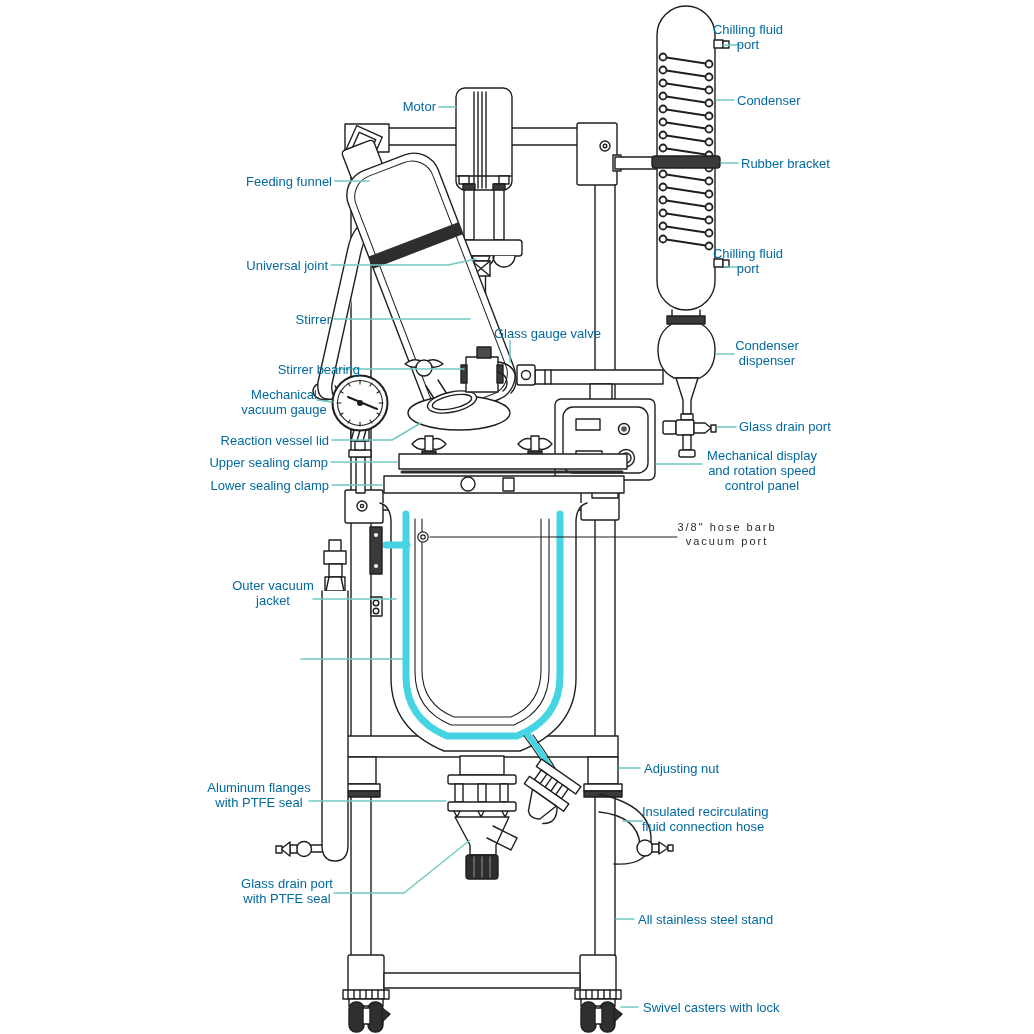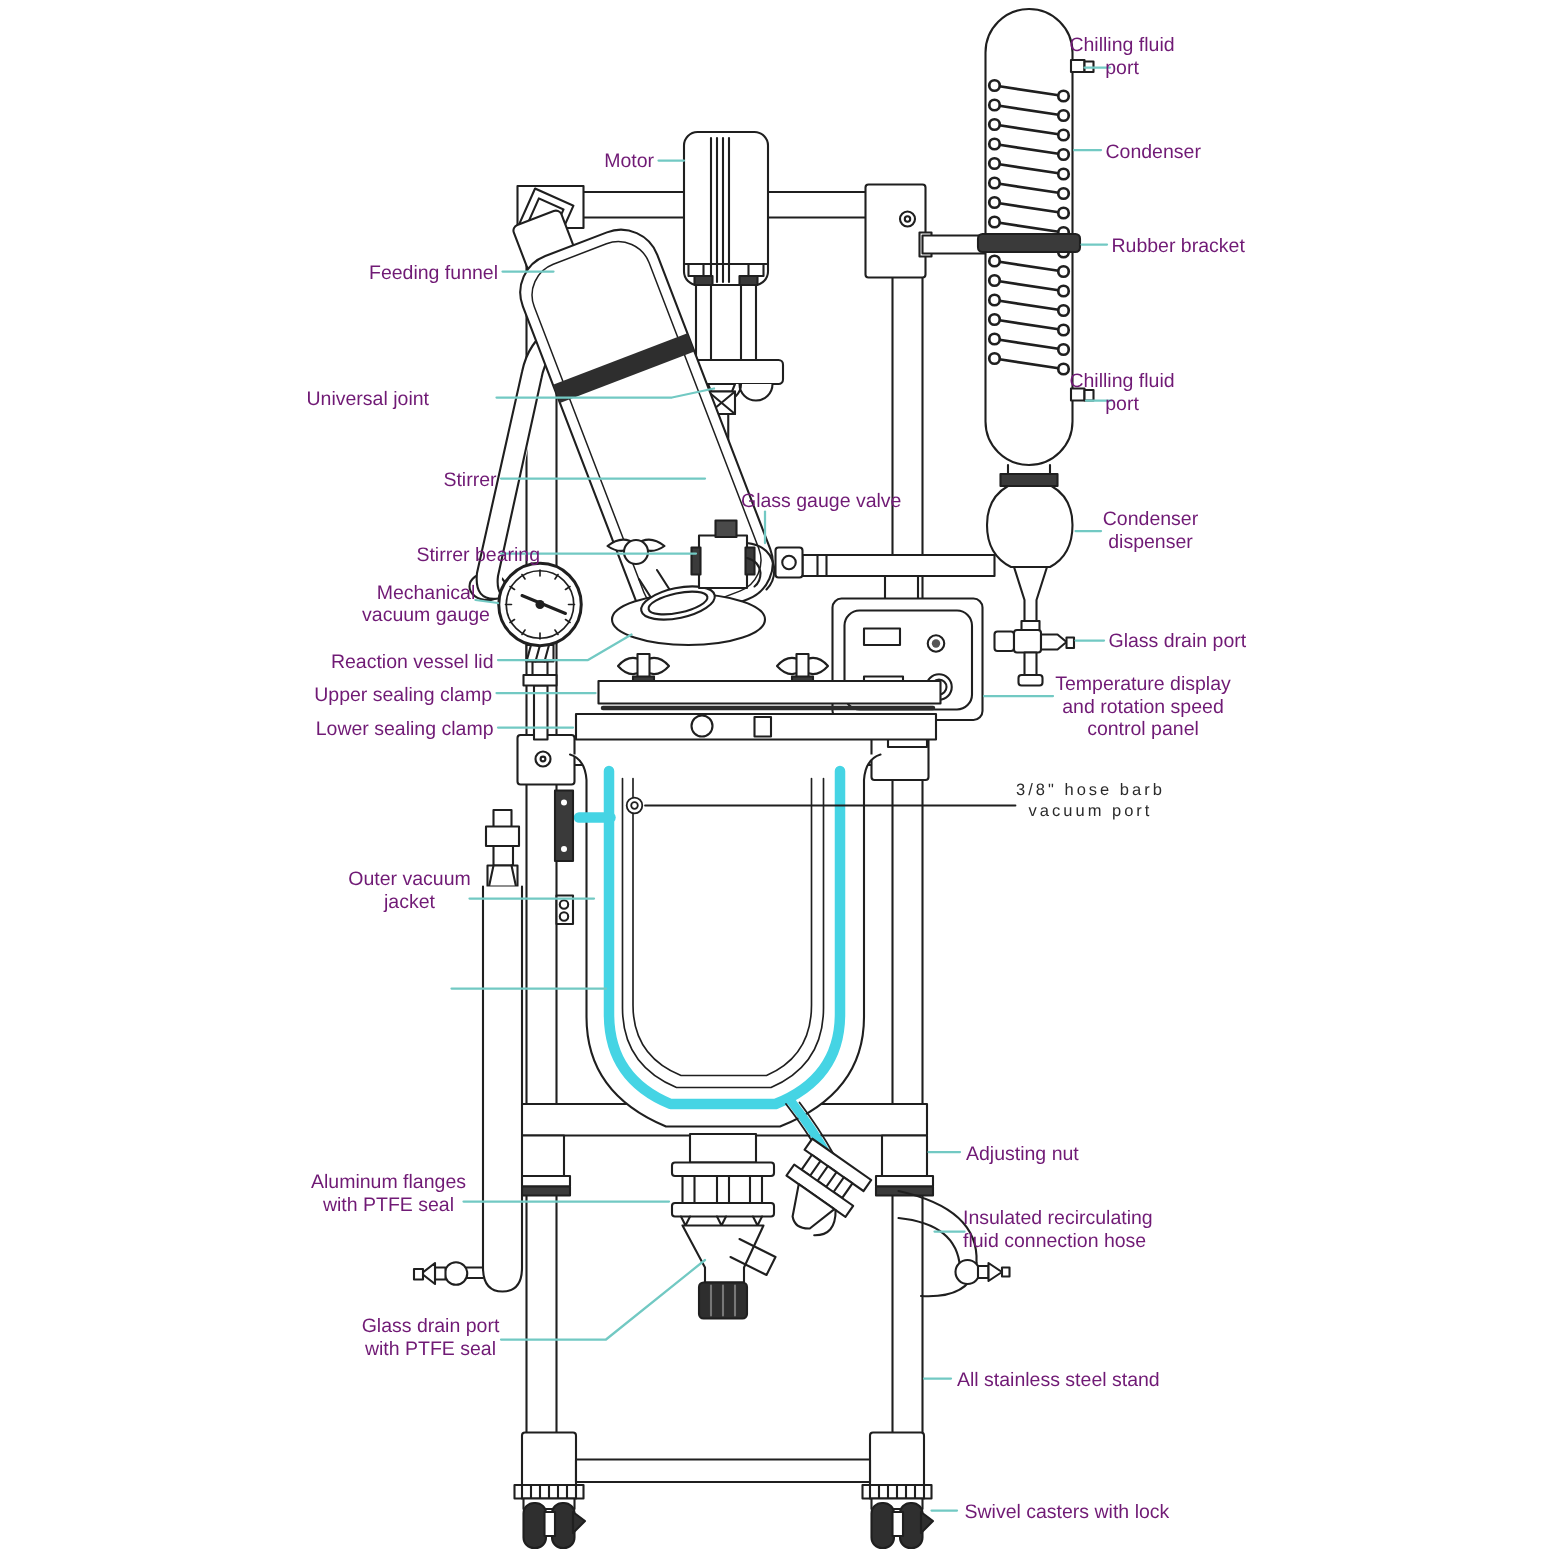--- a/index.html
+++ b/index.html
@@ -1,19 +1,19 @@
 <!DOCTYPE html>
 <html><head>
 <meta charset="utf-8">
 <style>
   html,body{margin:0;padding:0;background:#fff;}
   .stage{position:relative;width:1034px;height:1034px;background:#fff;overflow:hidden;
          font-family:"Liberation Sans",sans-serif;}
   .stage svg{position:absolute;left:0;top:0;}
-  .lbl{position:absolute;font-size:13px;line-height:15px;color:#701a75;}
+  .lbl{position:absolute;font-size:13px;line-height:15px;color:#0369a1;}
   .lbl span{display:block;white-space:nowrap;}
   .r{text-align:center;margin-left:29px;}
   .l{text-align:left;}
   .c{text-align:center;}
   .mono{font-size:11px;letter-spacing:2px;line-height:14px;color:#2a2a2a;}
 </style>
 </head>
 <body>
 
 <div class="stage">
@@ -362,21 +362,21 @@
     </g>
   </g>
 </svg>
 
 <div class="lbl r" style="right:598px;top:99px">
       <span>Motor</span>
     </div>
 <div class="lbl r" style="right:702px;top:174px">
       <span>Feeding funnel</span>
     </div>
-<div class="lbl r" style="right:748px;top:258px">
+<div class="lbl r" style="right:706px;top:258px">
       <span>Universal joint</span>
     </div>
 <div class="lbl r" style="right:703px;top:312px">
       <span>Stirrer</span>
     </div>
 <div class="lbl l" style="left:494px;top:326px">
       <span>Glass gauge valve</span>
     </div>
 <div class="lbl r" style="right:674px;top:362px">
       <span>Stirrer bearing</span>
@@ -421,21 +421,21 @@
       <span>port</span>
     </div>
 <div class="lbl c" style="left:732px;top:338px;width:70px">
       <span>Condenser</span>
       <span>dispenser</span>
     </div>
 <div class="lbl l" style="left:739px;top:419px">
       <span>Glass drain port</span>
     </div>
 <div class="lbl c" style="left:700px;top:448px;width:124px">
-      <span>Temperature display</span>
+      <span>Mechanical display</span>
       <span>and rotation speed</span>
       <span>control panel</span>
     </div>
 <div class="lbl c mono" style="left:662px;top:520px;width:130px">
       <span>3/8" hose barb</span>
       <span>vacuum port</span>
     </div>
 <div class="lbl l" style="left:644px;top:761px">
       <span>Adjusting nut</span>
     </div>

